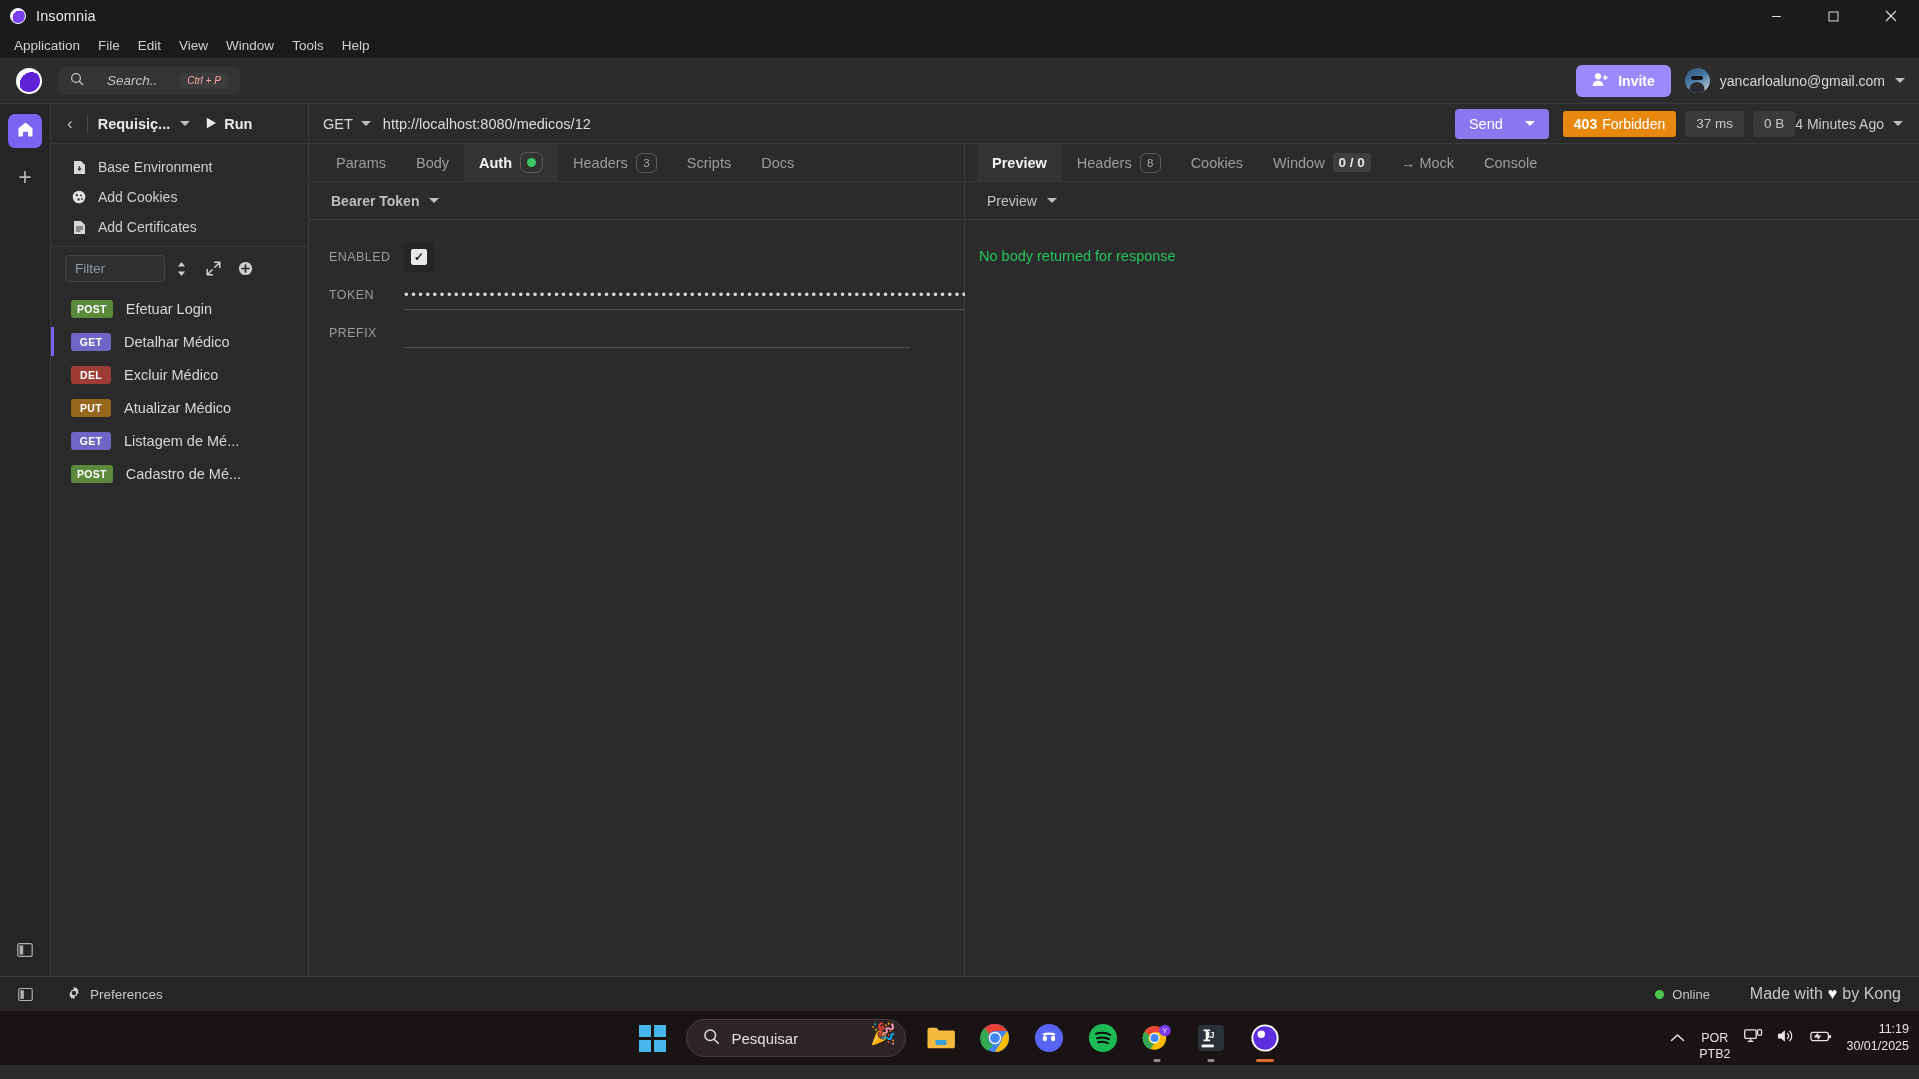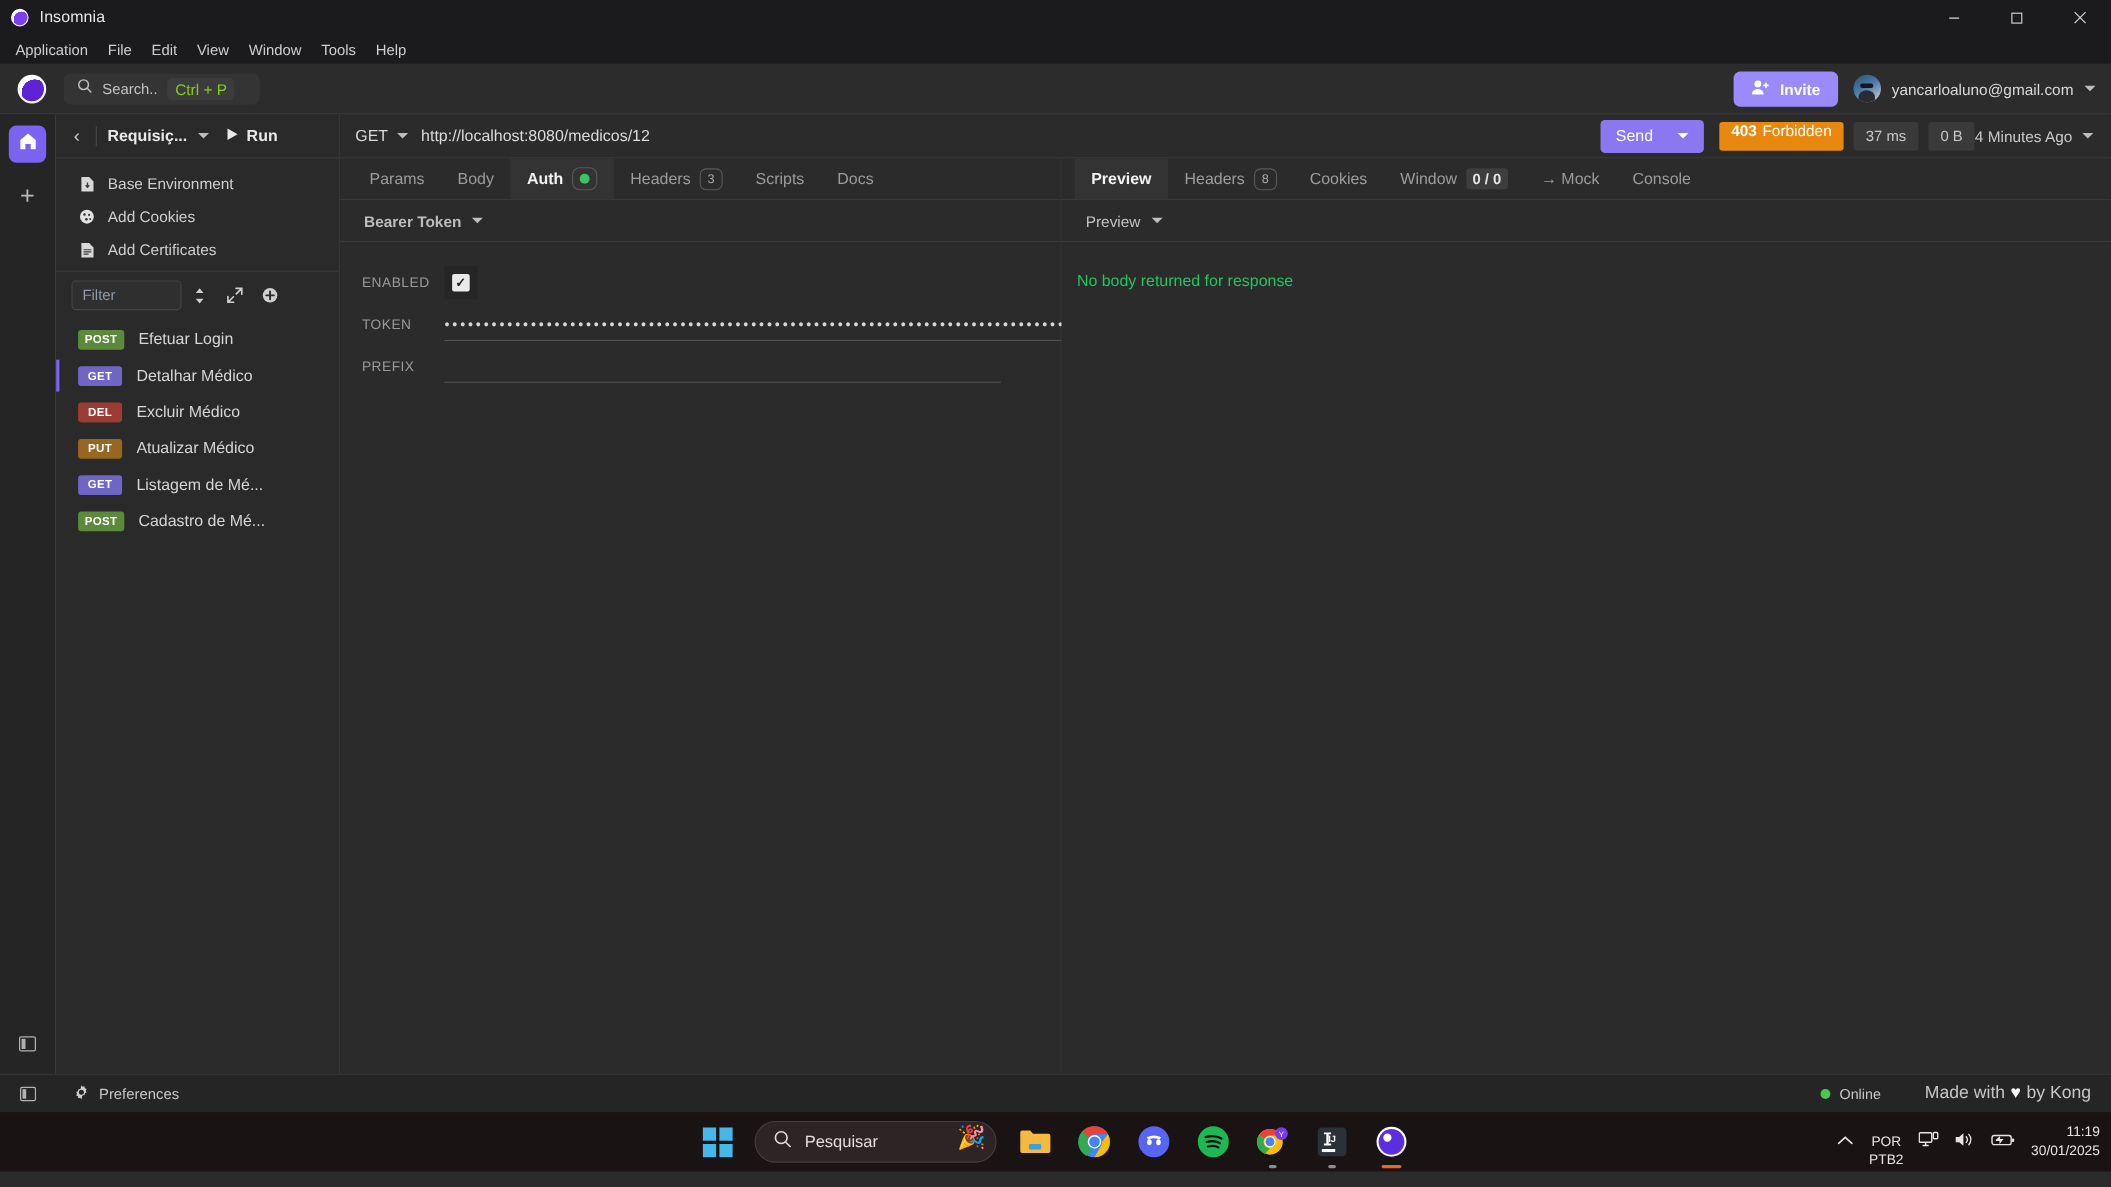--- a/index.html
+++ b/index.html
@@ -43,27 +43,28 @@
   .app-toolbar {
     height: 46px; background: #2c2c2c; display: flex; align-items: center;
     padding: 0 14px 0 10px; border-bottom: 1px solid #3a3a3a;
   }
   .workspace-orb {
     width: 26px; height: 26px; border-radius: 50%; flex: none;
     background: radial-gradient(circle at 62% 64%, #6022d6 0 60%, #ffffff 61% 100%);
     border: 2px solid #ffffff; margin: 0 16px 0 6px;
   }
   .search-box {
-    display: flex; align-items: center; gap: 9px;
+    display: flex; align-items: center; gap: 23px;
     background: #343434; border-radius: 6px; height: 28px; padding: 0 12px;
     min-width: 178px;
+    font-style: italic;
   }
   .search-box .ph { color: #c2c2c2; font-size: 13.5px; }
   .kbd {
-    background: #3c3c3c; color: #84cc16; font-size: 14px;
+    background: #3c3c3c; color: #fca5a5; font-size: 10px;
     padding: 2px 7px; border-radius: 4px;
   }
   .toolbar-right { margin-left: auto; display: flex; align-items: center; gap: 14px; }
   .invite-btn {
     display: flex; align-items: center; gap: 9px;
     background: #9b8afb; color: #ffffff; font-size: 14px; font-weight: 600;
     border-radius: 6px; height: 32px; padding: 0 16px; border: none;
     font-family: "Liberation Sans", sans-serif;
   }
   .account { display: flex; align-items: center; gap: 10px; }
@@ -161,21 +162,21 @@
   .url-text { color: #dcdcdc; font-size: 14.5px; margin-left: 12px; flex: 1; }
   .send-btn {
     background: #8b77f0; color: #ffffff; font-size: 14.5px; border: none;
     height: 30px; border-radius: 4px; display: flex; align-items: center;
     padding: 0 14px; gap: 22px; margin-right: 14px;
     font-family: "Liberation Sans", sans-serif;
   }
   .resp-meta { display: flex; align-items: center; gap: 9px; }
   .status-pill {
     background: #e8880e; color: #fff; font-size: 14px; height: 26px;
-    display: flex; align-items: flex-start; padding: 0 11px; border-radius: 3px; gap: 5px;
+    display: flex; align-items: center; padding: 0 11px; border-radius: 3px; gap: 5px;
   }
   .status-pill b { font-weight: 700; }
   .meta-pill {
     background: #3a3a3a; color: #c7c7c7; font-size: 13.5px; height: 26px;
     display: flex; align-items: center; padding: 0 11px; border-radius: 3px;
   }
   .timeago { margin-left: auto; display: flex; align-items: center; gap: 9px; color: #c9c9c9; font-size: 14px; padding-right: 16px; }
 
   .split { flex: 1; display: flex; min-height: 0; }
   .pane-left { width: 656px; border-right: 1px solid #3a3a3a; display: flex; flex-direction: column; }

